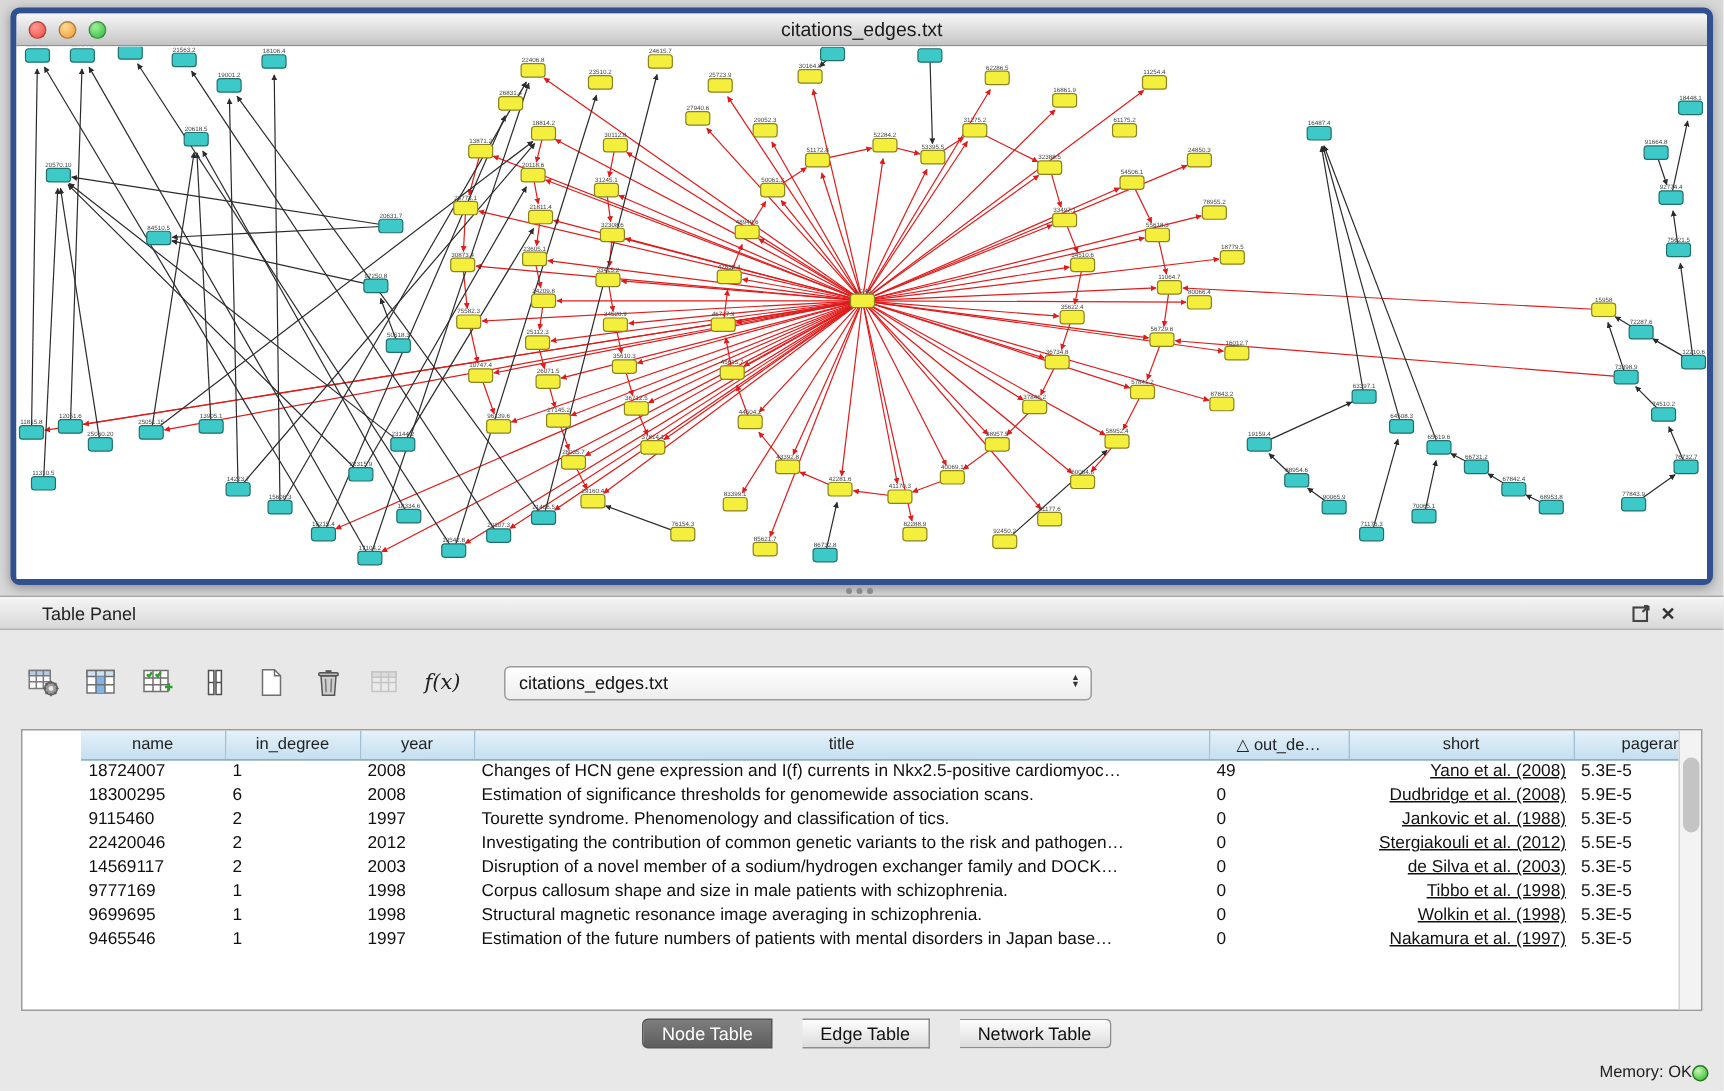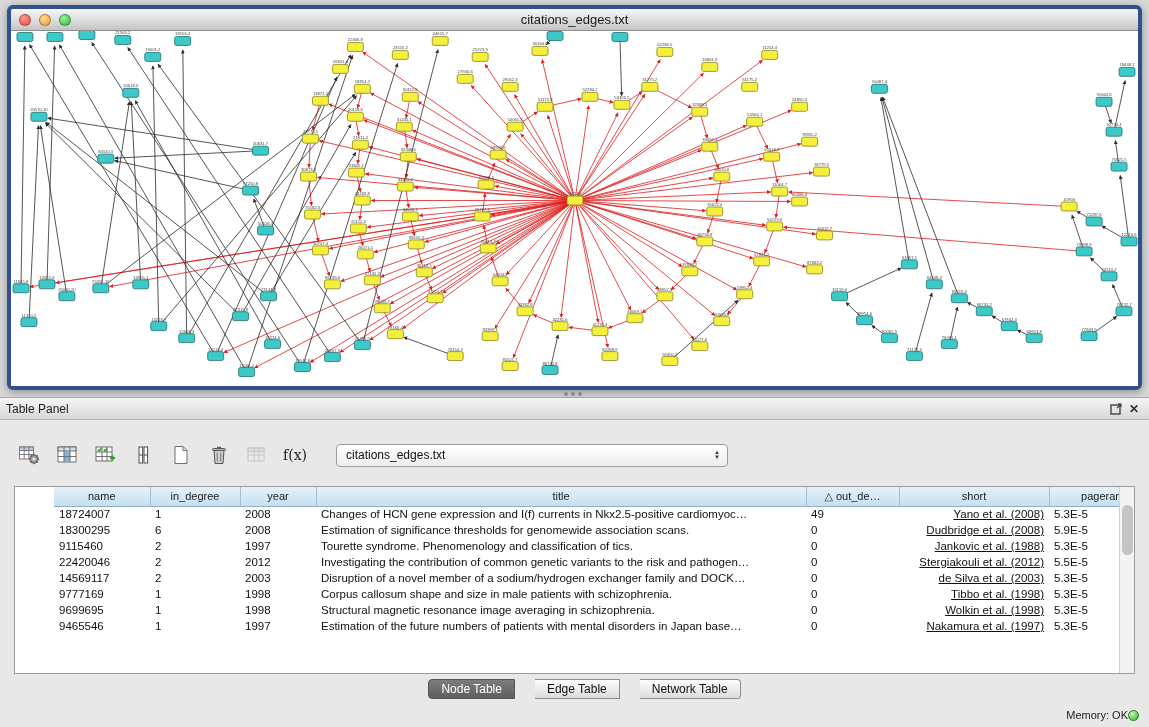--- a/index.html
+++ b/index.html
@@ -35,29 +35,29 @@
     border-radius:50%; box-shadow:-7px 0 0 #8a8a8a, 7px 0 0 #8a8a8a; }
 
   
   .table-panel {
     position:absolute; left:0; top:397px; width:1149px; height:330px;
     background:#e8e8e8; border-top:1px solid #a6a6a6;
   }
   .panel-header {
     height:22px; background:linear-gradient(#f5f5f5,#d8d8d8);
     border-bottom:1px solid #b2b2b2; display:flex; align-items:center;
-    padding:0 6px; font-size:12px; color:#222;justify-content:center;
+    padding:0 28px; font-size:12px; color:#222;justify-content:center;
   }
   .ph-spacer { flex:1; }
   .ph-icon { width:18px; height:16px; display:flex; align-items:center; justify-content:center;
     color:#333; font-size:12px; font-weight:bold; cursor:default; }
 
   .toolbar { position:absolute; left:16px; top:40px; height:34px; display:flex; align-items:center; gap:12px; }
   .tbtn { width:26px; height:26px; display:flex; align-items:center; justify-content:center; }
-  .fx { font-family:"DejaVu Serif", serif; font-size:14px; color:#222; }
+  .fx { font-family:"DejaVu Serif", serif; font-style:italic; font-size:14px; color:#222; }
 
   .combo {
     margin-left:16px; width:392px; height:23px; border:1px solid #9d9d9d; border-radius:4px;
     background:linear-gradient(#ffffff,#ededed); display:flex; align-items:center;
     padding:0 4px 0 9px; font-size:12px; color:#111;
   }
   .combo-arrows { margin-left:auto; display:flex; flex-direction:column; align-items:center;
     font-size:6px; line-height:5px; color:#333; padding:0 3px; }
 
   .table-wrap {

